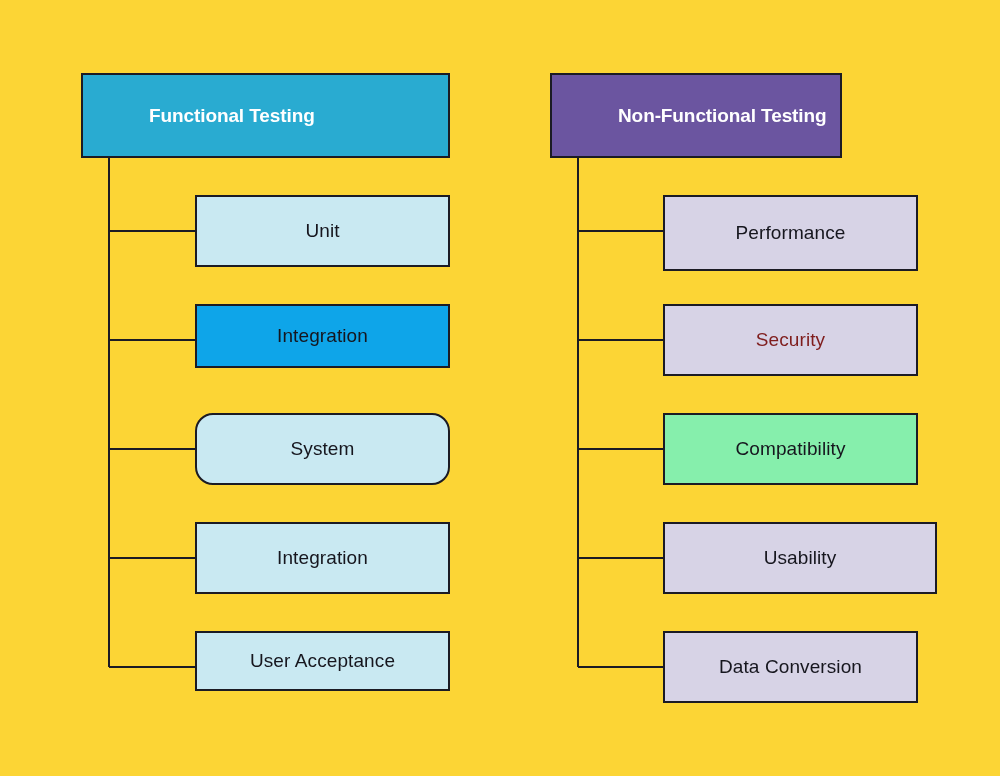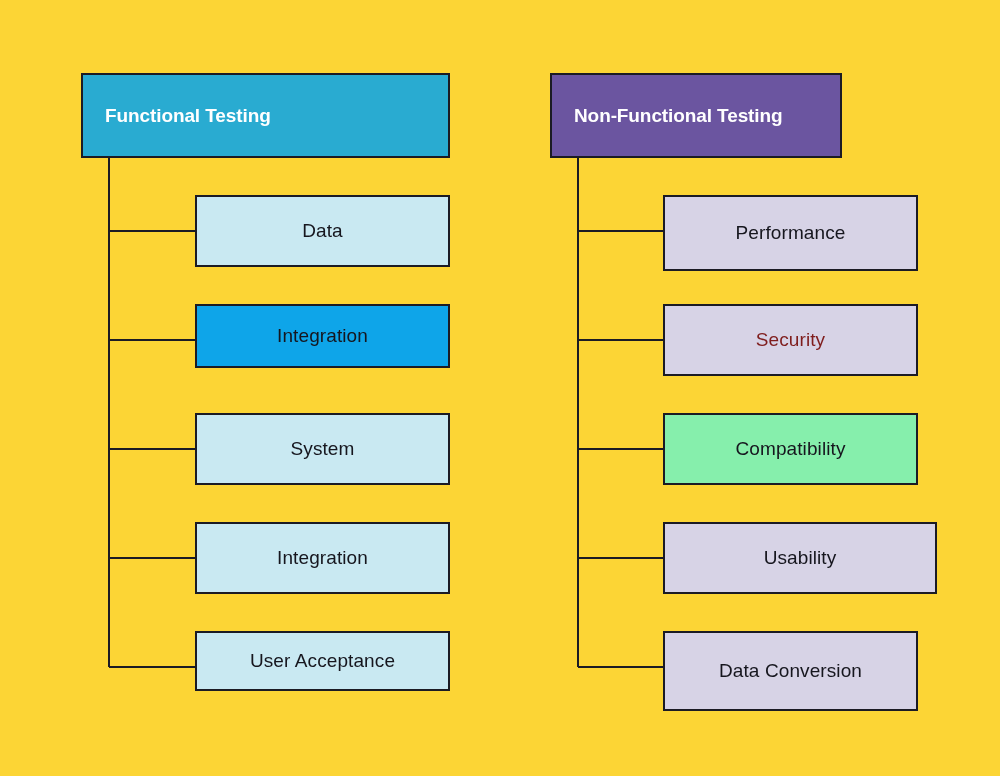--- a/index.html
+++ b/index.html
@@ -39,20 +39,21 @@
   }
   .node.leaf {
     justify-content: center;
   }
   .root-label {
     font-size: 19px;
     font-weight: bold;
     color: #FFFFFF;
     letter-spacing: -0.1px;
     white-space: nowrap;
+    margin-left: 44px;
   }
   .leaf-label {
     font-size: 19px;
     font-weight: normal;
     color: #16161E;
     letter-spacing: 0.1px;
     white-space: nowrap;
   }
 </style>
 </head>
@@ -71,26 +72,26 @@
       <line x1="578" y1="340" x2="663" y2="340" stroke="#1B1B24" stroke-width="2" shape-rendering="crispEdges"></line>
       <line x1="578" y1="449" x2="663" y2="449" stroke="#1B1B24" stroke-width="2" shape-rendering="crispEdges"></line>
       <line x1="578" y1="558" x2="663" y2="558" stroke="#1B1B24" stroke-width="2" shape-rendering="crispEdges"></line>
       <line x1="578" y1="667" x2="663" y2="667" stroke="#1B1B24" stroke-width="2" shape-rendering="crispEdges"></line>
     </svg>
   <div id="nodes">
       <div class="node root" style="left: 81px; top: 73px; width: 369px; height: 85px; background: rgb(41, 171, 209); border-color: rgb(27, 27, 36);">
         <span class="root-label" style="color: rgb(255, 255, 255);">Functional Testing</span>
       </div>
       <div class="node leaf" style="left: 195px; top: 195px; width: 255px; height: 72px; background: rgb(201, 233, 242); border-color: rgb(27, 27, 36);">
-        <span class="leaf-label" style="color: rgb(22, 22, 30);">Data</span>
+        <span class="leaf-label" style="color: rgb(22, 22, 30);">Unit</span>
       </div>
       <div class="node leaf" style="left: 195px; top: 304px; width: 255px; height: 64px; background: #0ea5e9; border-color: rgb(27, 27, 36);">
         <span class="leaf-label" style="color: rgb(22, 22, 30);">Integration</span>
       </div>
-      <div class="node leaf" style="left: 195px; top: 413px; width: 255px; height: 72px; background: rgb(201, 233, 242); border-color: rgb(27, 27, 36);">
+      <div class="node leaf" style="left: 195px; top: 413px; width: 255px; height: 72px; background: rgb(201, 233, 242); border-color: rgb(27, 27, 36); border-radius: 18px;">
         <span class="leaf-label" style="color: rgb(22, 22, 30);">System</span>
       </div>
       <div class="node leaf" style="left: 195px; top: 522px; width: 255px; height: 72px; background: rgb(201, 233, 242); border-color: rgb(27, 27, 36);">
         <span class="leaf-label" style="color: rgb(22, 22, 30);">Integration</span>
       </div>
       <div class="node leaf" style="left: 195px; top: 631px; width: 255px; height: 60px; background: rgb(201, 233, 242); border-color: rgb(27, 27, 36);">
         <span class="leaf-label" style="color: rgb(22, 22, 30);">User Acceptance</span>
       </div>
       <div class="node root" style="left: 550px; top: 73px; width: 292px; height: 85px; background: rgb(107, 85, 160); border-color: rgb(27, 27, 36);">
         <span class="root-label" style="color: rgb(255, 255, 255);">Non-Functional Testing</span>
@@ -100,17 +101,17 @@
       </div>
       <div class="node leaf" style="left: 663px; top: 304px; width: 255px; height: 72px; background: rgb(215, 211, 230); border-color: rgb(27, 27, 36);">
         <span class="leaf-label" style="color: #7f1d1d;">Security</span>
       </div>
       <div class="node leaf" style="left: 663px; top: 413px; width: 255px; height: 72px; background: #86efac; border-color: rgb(27, 27, 36);">
         <span class="leaf-label" style="color: rgb(22, 22, 30);">Compatibility</span>
       </div>
       <div class="node leaf" style="left: 663px; top: 522px; width: 274px; height: 72px; background: rgb(215, 211, 230); border-color: rgb(27, 27, 36);">
         <span class="leaf-label" style="color: rgb(22, 22, 30);">Usability</span>
       </div>
-      <div class="node leaf" style="left: 663px; top: 631px; width: 255px; height: 80px; background: rgb(215, 211, 230); border-color: rgb(27, 27, 36);">
+      <div class="node leaf" style="left: 663px; top: 631px; width: 255px; height: 72px; background: rgb(215, 211, 230); border-color: rgb(27, 27, 36);">
         <span class="leaf-label" style="color: rgb(22, 22, 30);">Data Conversion</span>
       </div>
     </div>
 </div>
 
 </body></html>

